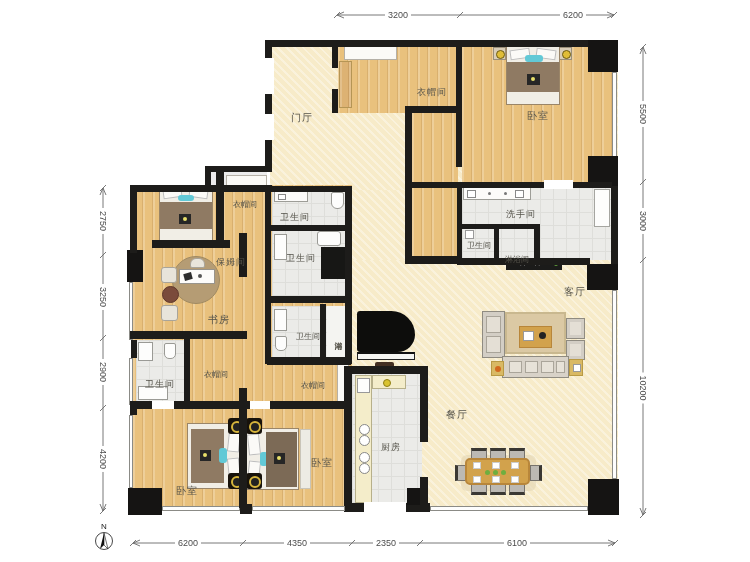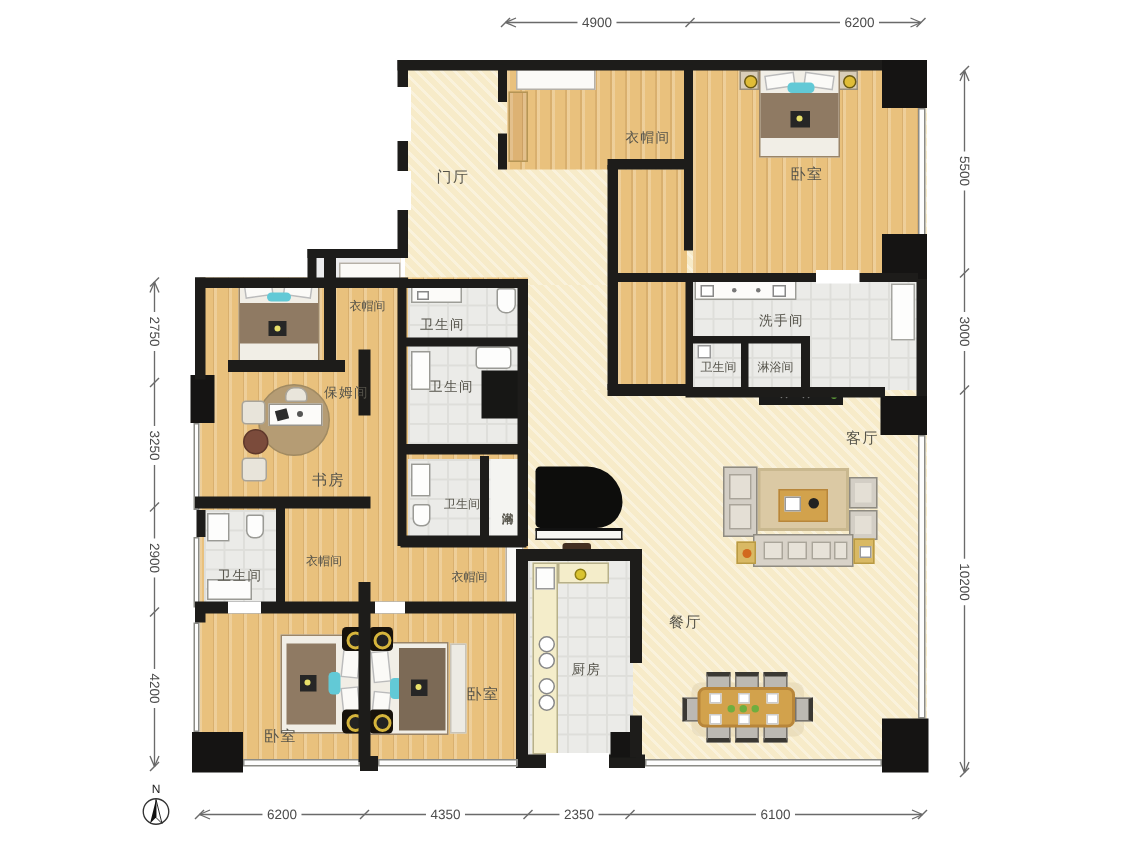--- a/index.html
+++ b/index.html
@@ -286,21 +286,21 @@
   <div class="wall" style="left:344px;top:366px;width:84px;height:8px;"></div>
   <div class="wall" style="left:344px;top:374px;width:8px;height:131px;"></div>
   <div class="wall" style="left:420px;top:374px;width:8px;height:68px;"></div>
   <div class="wall" style="left:420px;top:477px;width:8px;height:28px;"></div>
 
   <span class="lbl" style="left:302px;top:118px;">门厅</span>
   <span class="lbl md" style="left:432px;top:92px;">衣帽间</span>
   <span class="lbl" style="left:538px;top:116px;">卧室</span>
   <span class="lbl md" style="left:521px;top:214px;">洗手间</span>
   <span class="lbl sm" style="left:479px;top:245px;">卫生间</span>
-  <span class="lbl sm" style="left:517px;top:245px;">淋浴间</span>
+  <span class="lbl sm" style="left:517px;top:259px;">淋浴间</span>
   <span class="lbl" style="left:575px;top:292px;">客厅</span>
   <span class="lbl md" style="left:295px;top:217px;">卫生间</span>
   <span class="lbl sm" style="left:245px;top:204px;">衣帽间</span>
   <span class="lbl md" style="left:231px;top:262px;">保姆间</span>
   <span class="lbl md" style="left:301px;top:258px;">卫生间</span>
   <span class="lbl" style="left:219px;top:320px;">书房</span>
   <span class="lbl sm" style="left:308px;top:336px;">卫生间</span>
   <span class="lbl sm vert" style="left:337px;top:335px;">淋浴间</span>
   <span class="lbl md" style="left:160px;top:384px;">卫生间</span>
   <span class="lbl sm" style="left:216px;top:374px;">衣帽间</span>
@@ -341,21 +341,21 @@
         <line x1="640" y1="185" x2="646" y2="179"></line>
       <line x1="640" y1="263" x2="646" y2="257"></line>
         <line x1="640" y1="518" x2="646" y2="512"></line>
 
       <circle cx="104" cy="541" r="8.5" stroke="#333"></circle>
       <polygon points="104,533 100,549 104,545" fill="#111" stroke="none"></polygon>
       <polygon points="104,533 108,549 104,545" fill="#fff" stroke="#111" stroke-width="0.6"></polygon>
     </g>
   </svg>
 
-  <span class="dim" style="left:398px;top:15px;">4900</span>
+  <span class="dim" style="left:398px;top:15px;">3200</span>
   <span class="dim" style="left:537px;top:15px;margin-left:36px;">6200</span>
   <span class="dim v" style="left:643px;top:114px;">5500</span>
   <span class="dim v" style="left:643px;top:221px;">3000</span>
   <span class="dim v" style="left:643px;top:388px;">10200</span>
   <span class="dim v" style="left:103px;top:221px;">2750</span>
   <span class="dim v" style="left:103px;top:297px;">3250</span>
   <span class="dim v" style="left:103px;top:372px;">2900</span>
   <span class="dim v" style="left:103px;top:459px;">4200</span>
   <span class="dim" style="left:188px;top:543px;">6200</span>
   <span class="dim" style="left:297px;top:543px;text-align:right;">4350</span>

